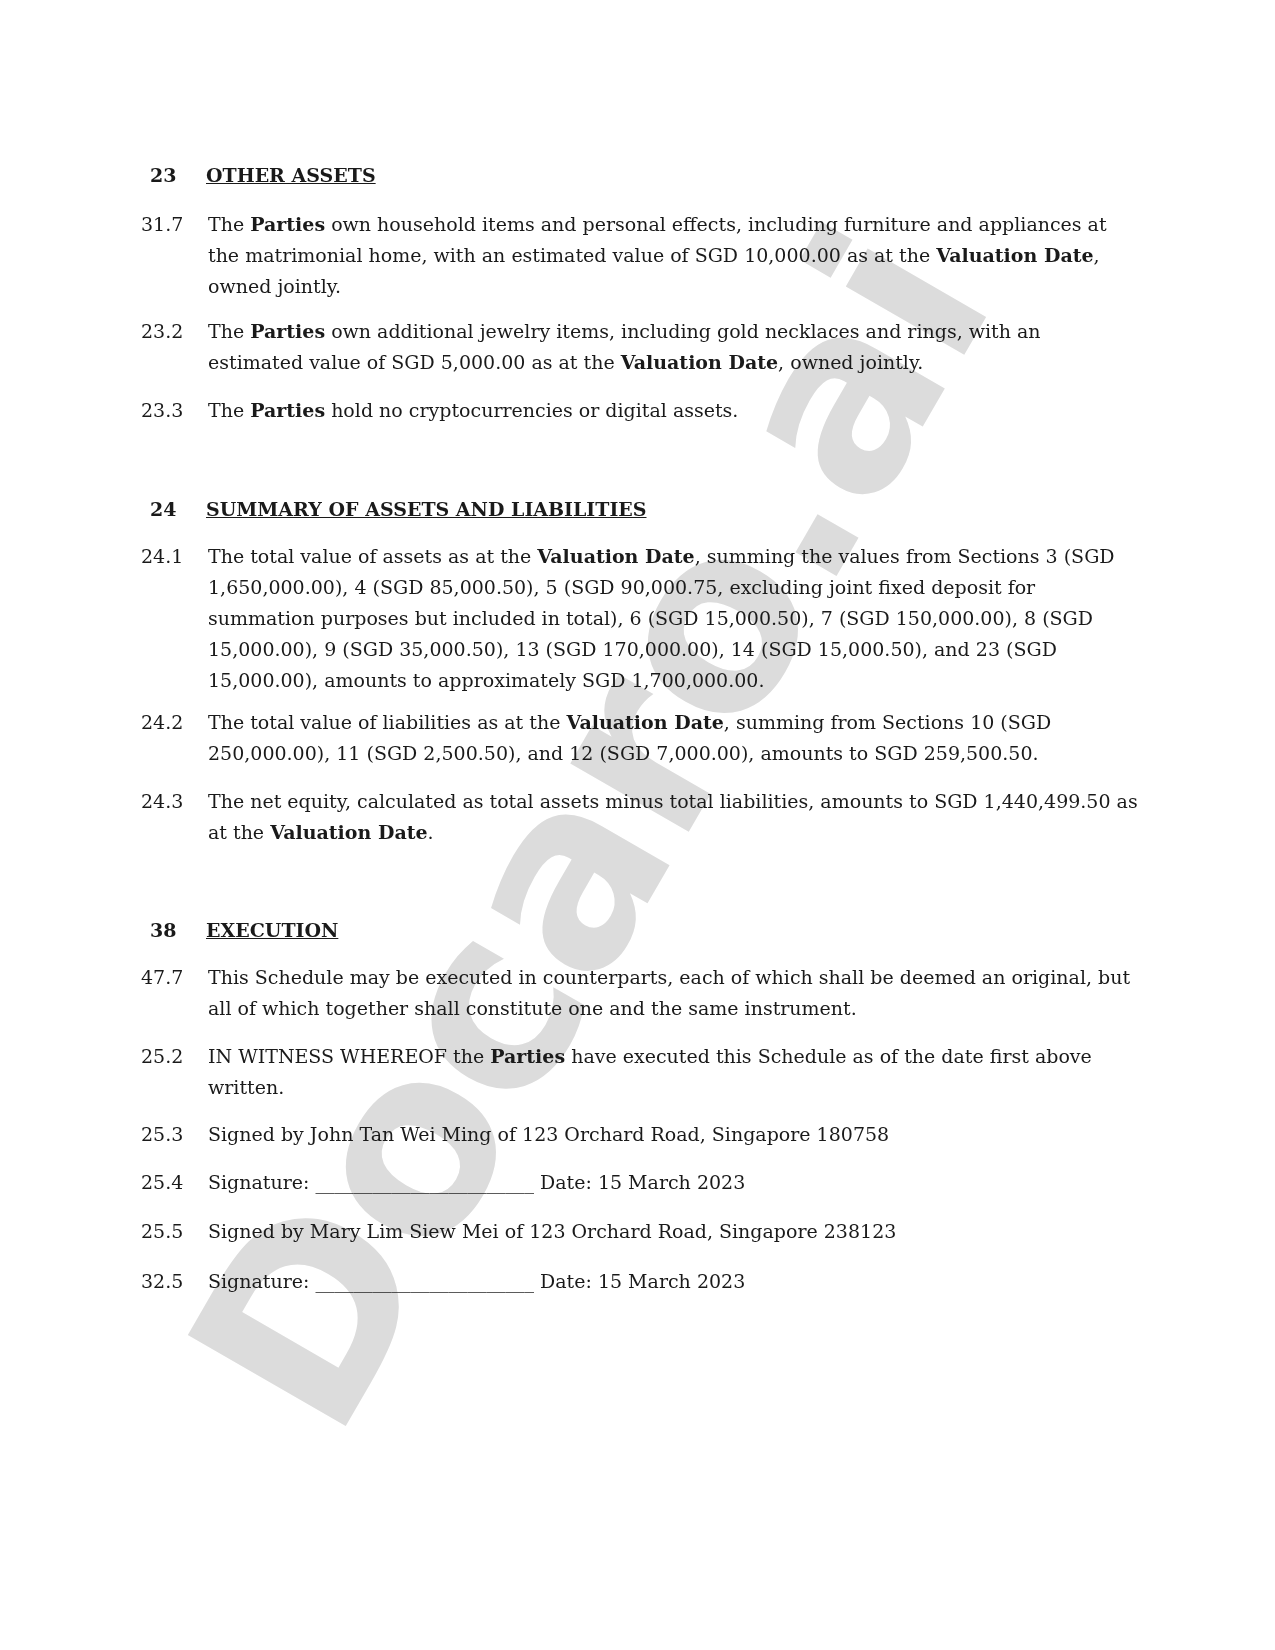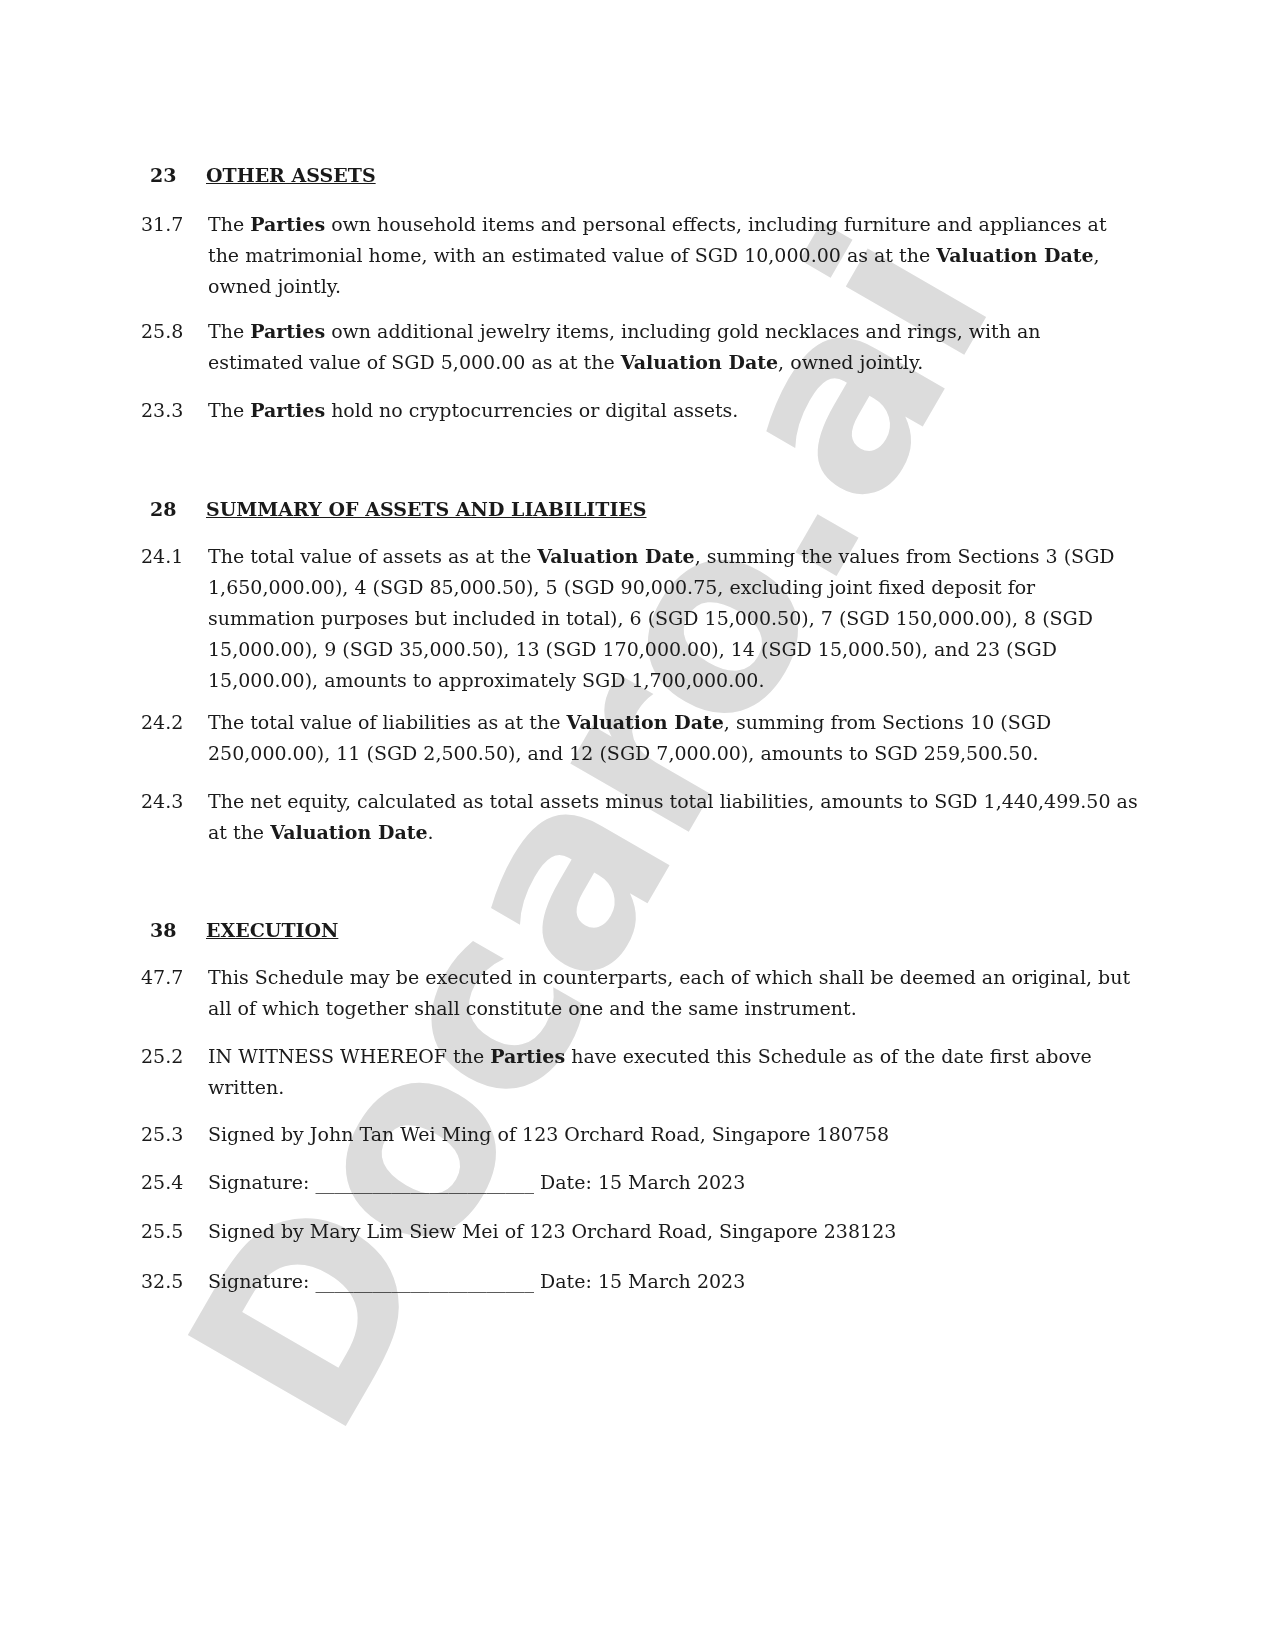--- a/index.html
+++ b/index.html
@@ -30,31 +30,31 @@
       <span class="num">23</span>
       <span class="title">OTHER ASSETS</span>
     </div>
 
     <div class="clause" style="top:209px">
       <span class="num">31.7</span>
       <span class="text"><span>The </span><b>Parties</b><span> own household items and personal effects, including furniture and appliances at the matrimonial home, with an estimated value of SGD 10,000.00 as at the </span><b>Valuation Date</b><span>, owned jointly.</span></span>
     </div>
 
     <div class="clause" style="top:316px">
-      <span class="num">25.8</span>
+      <span class="num">23.2</span>
       <span class="text"><span>The </span><b>Parties</b><span> own additional jewelry items, including gold necklaces and rings, with an estimated value of SGD 5,000.00 as at the </span><b>Valuation Date</b><span>, owned jointly.</span></span>
     </div>
 
     <div class="clause" style="top:395px">
       <span class="num">23.3</span>
       <span class="text"><span>The </span><b>Parties</b><span> hold no cryptocurrencies or digital assets.</span></span>
     </div>
 
     <div class="heading" style="top:498px">
-      <span class="num">28</span>
+      <span class="num">24</span>
       <span class="title">SUMMARY OF ASSETS AND LIABILITIES</span>
     </div>
 
     <div class="clause" style="top:541px">
       <span class="num">24.1</span>
       <span class="text"><span>The total value of assets as at the </span><b>Valuation Date</b><span>, summing the values from Sections 3 (SGD 1,650,000.00), 4 (SGD 85,000.50), 5 (SGD 90,000.75, excluding joint fixed deposit for summation purposes but included in total), 6 (SGD 15,000.50), 7 (SGD 150,000.00), 8 (SGD 15,000.00), 9 (SGD 35,000.50), 13 (SGD 170,000.00), 14 (SGD 15,000.50), and 23 (SGD 15,000.00), amounts to approximately SGD 1,700,000.00.</span></span>
     </div>
 
     <div class="clause" style="top:707px">
       <span class="num">24.2</span>

